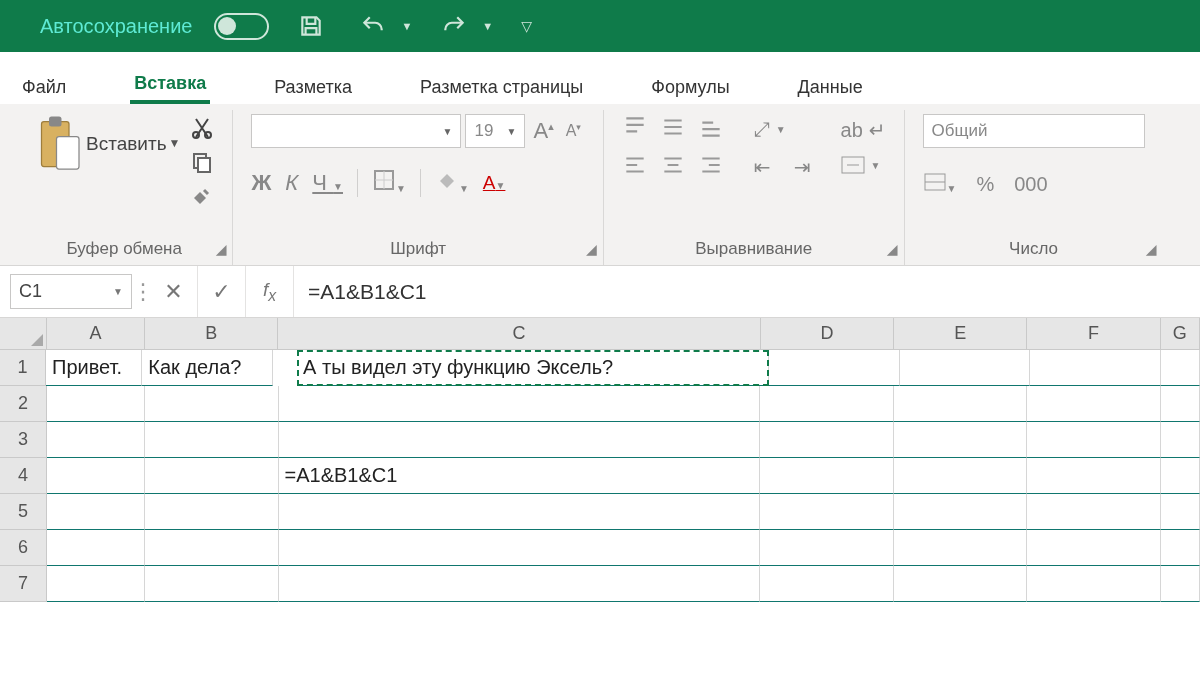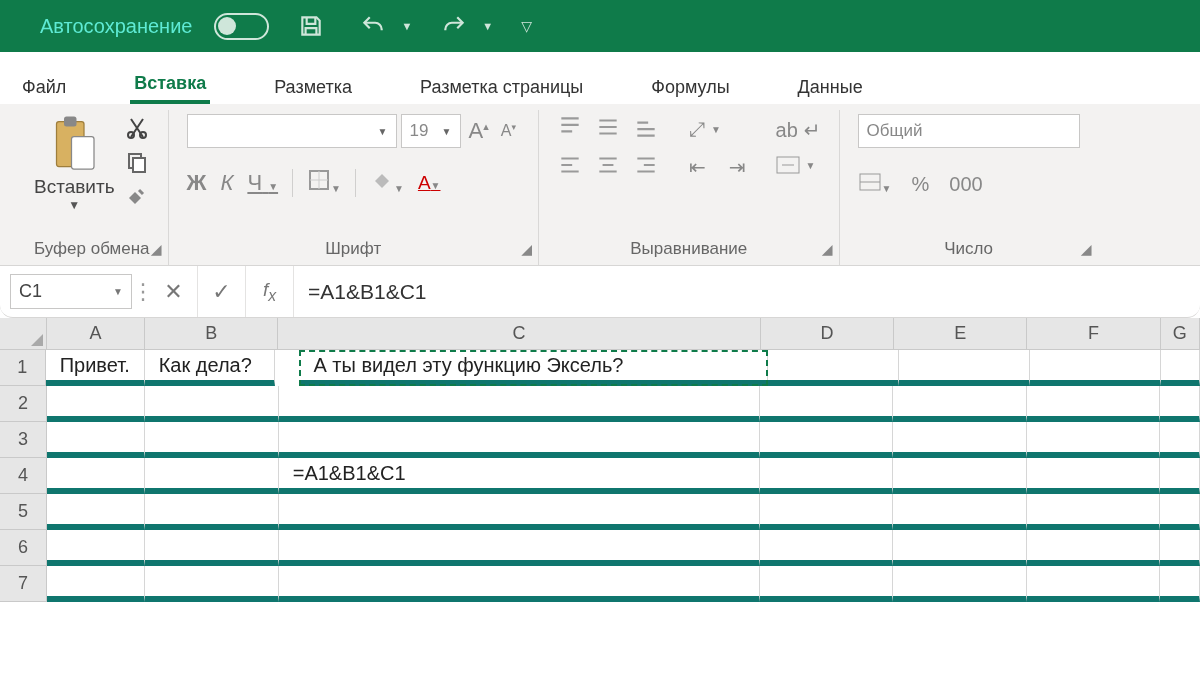--- a/index.html
+++ b/index.html
@@ -42,21 +42,21 @@
 
   
   .ribbon {
     background: #f3f2f1; height: 162px; border-bottom: 1px solid #d7d6d5;
     display: flex; padding: 6px 4px 0 16px;
   }
   .group { display:flex; flex-direction:column; padding: 0 18px 2px 18px; border-right: 1px solid #d9d8d7; position:relative;}
   .group-body { flex:1; display:flex; align-items:flex-start; gap:10px; padding-top:4px;}
   .group-caption { text-align:center; font-size:17px; color:#666; padding:2px 0 4px 0; position:relative;}
   .launcher { position:absolute; right:-12px; bottom:6px; font-size:14px; color:#888;}
-  .vcol { display:flex; flex-direction:column; align-items:center; gap:2px;}
+  .vcol { display:flex; flex-direction:row; align-items:center; gap:2px;}
   .paste-icon { width:50px; height:60px; }
   .vlabel { font-size:19px; color:#444;}
   .small-arrow { font-size:12px; color:#555; margin-top:-2px;}
   .iconcol { display:flex; flex-direction:column; gap:10px; padding-top:2px;}
   .iconcol svg { width:24px;height:24px; }
 
   .font-group {}
   .font-row { display:flex; gap:4px; align-items:center; margin-bottom:10px;}
   .combo { height:34px; border:1px solid #c8c7c6; background:#fff; display:flex; align-items:center; justify-content:space-between; padding:0 8px; font-size:17px; color:#888;}
   .combo .chev { font-size:10px;color:#666; }
@@ -71,38 +71,38 @@
 
   .align-group .grid3 { display:grid; grid-template-columns:repeat(3,34px); grid-template-rows:repeat(2,34px); gap:4px;}
   .align-ic svg{width:26px;height:26px;stroke:#9a9a9a;fill:none;stroke-width:2;}
   .align-extra{display:flex;flex-direction:column;gap:14px;padding-left:12px;padding-top:4px}
   .align-extra div{display:flex;gap:6px;align-items:center;color:#888;font-size:20px}
 
   .num-combo{width:222px}
   .numrow{display:flex;gap:20px;align-items:center;color:#888;font-size:20px;margin-top:14px}
 
   
-  .formula-area { height:52px; border-bottom:1px solid #d7d6d5; display:flex; align-items:stretch; background:#fff;border-radius:13px;}
+  .formula-area { height:52px; border-bottom:1px solid #d7d6d5; display:flex; align-items:stretch; background:#fff;}
   .namebox { width:122px; border:1px solid #c8c7c6; margin:8px 0 8px 10px; display:flex;align-items:center;justify-content:space-between;padding:0 8px;font-size:18px;color:#444;}
   .dots{width:18px;text-align:center;font-size:22px;color:#999;align-self:center;}
   .fb-btn{width:48px;display:flex;align-items:center;justify-content:center;color:#777;font-size:22px;border-right:1px solid #e4e3e2;}
   .fx{font-style:italic;font-size:19px}
   .formula-input{flex:1;display:flex;align-items:center;padding-left:14px;font-size:21px;color:#333}
 
   
   .sheet { position:relative; }
   .col-headers{display:flex;height:32px;}
   .corner{width:48px;height:32px;background:#e6e6e6;border-right:1px solid #c9c9c9;border-bottom:1px solid #c9c9c9;position:relative}
   .corner::after{content:"";position:absolute;right:3px;bottom:3px;border-left:12px solid transparent;border-bottom:12px solid #a9a9a9;}
   .ch{background:#e6e6e6;border-right:1px solid #c9c9c9;border-bottom:1px solid #c9c9c9;display:flex;align-items:center;justify-content:center;font-size:18px;color:#555}
   .wA{width:100px}.wB{width:136px}.wC{width:492px}.wD{width:136px}.wE{width:136px}.wF{width:136px}.wG{width:40px}
 
   .row{display:flex;height:36px;}
   .rh{width:48px;background:#e6e6e6;border-right:1px solid #c9c9c9;border-bottom:1px solid #c9c9c9;display:flex;align-items:center;justify-content:center;font-size:18px;color:#555}
-  .cell{border-right:1px solid #d6d6d6;border-bottom:6px solid #0f766e;display:flex;align-items:center;padding:0 14px;font-size:20px;color:#222;background:#fff;white-space:nowrap;overflow:visible}
+  .cell{border-right:1px solid #d6d6d6;border-bottom:1px solid #0f766e;display:flex;align-items:center;padding:0 6px;font-size:20px;color:#222;background:#fff;white-space:nowrap;overflow:visible}
   .marquee{outline:2px dashed #0f7b4a; outline-offset:-2px; position:relative;margin-left:24px;}
 </style>
 </head>
 <body>
 
 <div class="titlebar">
   <span class="autosave-label">Автосохранение</span>
   <div class="toggle">
       <div class="toggle-knob"></div>
     </div>

